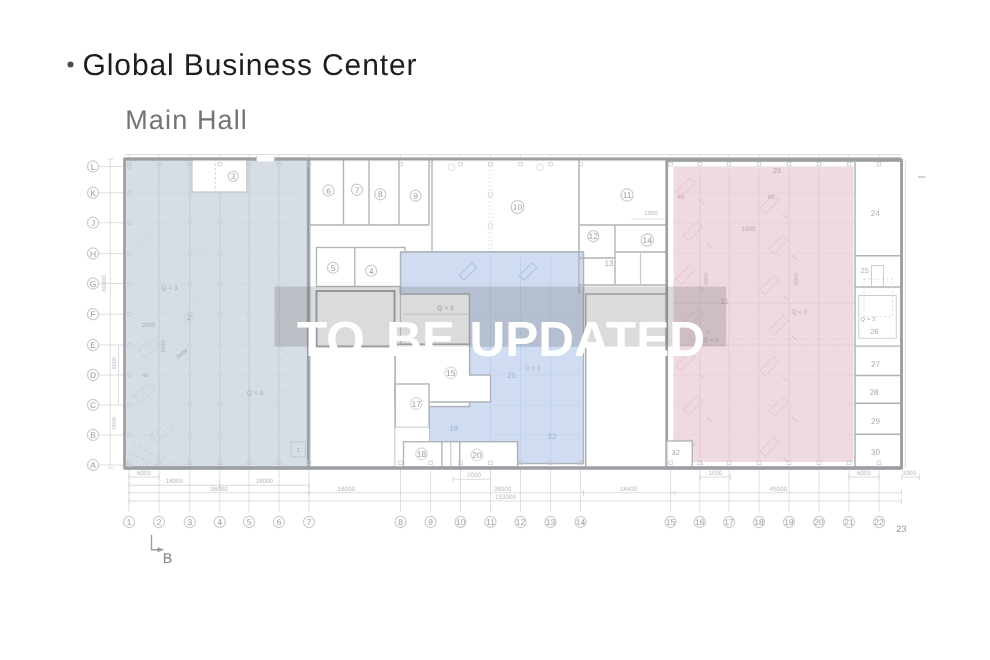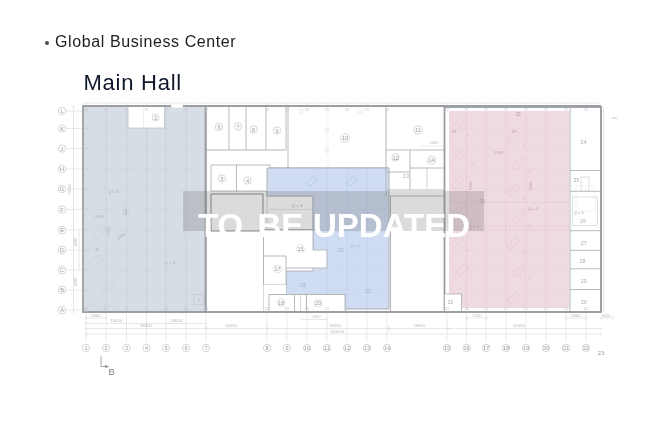--- a/index.html
+++ b/index.html
@@ -1,18 +1,18 @@
 <!DOCTYPE html>
 <html><head><meta charset="utf-8">
 <style>
 html,body{margin:0;padding:0;width:660px;height:440px;background:#ffffff;overflow:hidden}
 body{font-family:"Liberation Sans",sans-serif;position:relative}
-.hdr{position:absolute;left:55px;top:32.5px;font-size:16px;color:#1d1d1f;letter-spacing:0.6px}
+.hdr{position:absolute;left:55px;top:32.5px;font-size:20px;color:#1d1d1f;letter-spacing:0.6px}
 .dot{position:absolute;left:44.5px;top:41px;width:4px;height:4px;border-radius:50%;background:#4c4c4e}
-.sub{position:absolute;left:83.5px;top:70px;font-size:22px;color:#0f172a;letter-spacing:0.75px}
+.sub{position:absolute;left:83.5px;top:70px;font-size:18px;color:#737373;letter-spacing:0.75px}
 .band{position:absolute;left:183px;top:190.5px;width:301px;height:40px;background:rgba(92,92,92,0.22)}
 .tbu{position:absolute;top:190.8px;left:0;width:660px;font-size:33px;font-weight:bold;color:#fff}
 .tbu span{position:absolute;top:16px}
 </style></head>
 <body>
 <svg width="660" height="440" viewBox="0 0 660 440" style="position:absolute;left:0;top:0" font-family="Liberation Sans, sans-serif">
 <line x1="86" y1="312" x2="86" y2="341.5" stroke="#d2d4d6" stroke-width="0.5"></line>
 <line x1="106" y1="312" x2="106" y2="341.5" stroke="#d2d4d6" stroke-width="0.5"></line>
 <line x1="126.5" y1="312" x2="126.5" y2="341.5" stroke="#d2d4d6" stroke-width="0.5"></line>
 <line x1="146.5" y1="312" x2="146.5" y2="341.5" stroke="#d2d4d6" stroke-width="0.5"></line>

